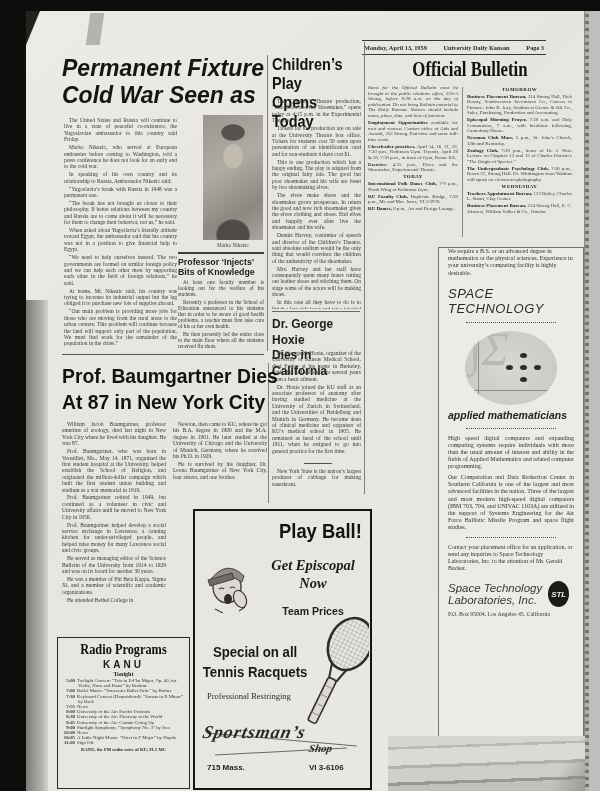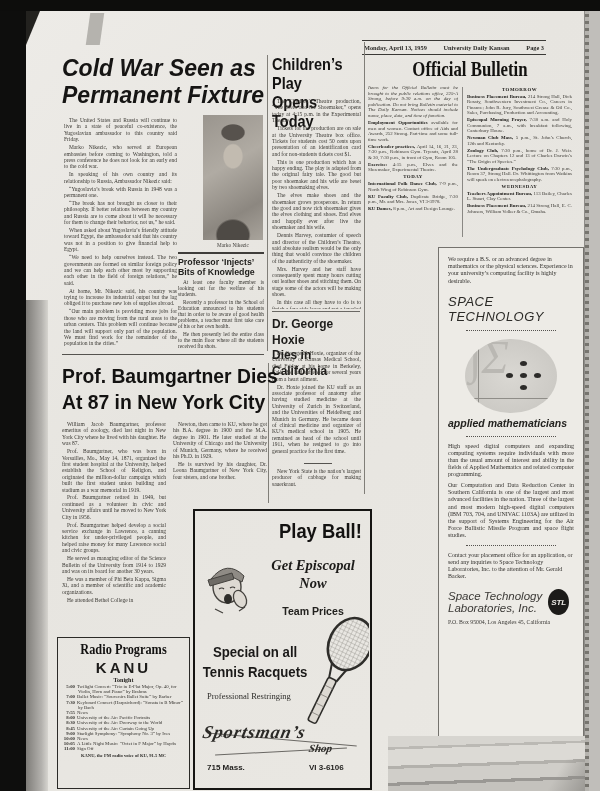--- a/index.html
+++ b/index.html
@@ -83,21 +83,21 @@
   .ob-col1{left:0;width:90px;}
   .ob-col2{left:99px;width:105px;}
   .ob-colrule{position:absolute;left:94px;top:2px;width:1px;height:150px;background:#8a8884;}
   .ob-intro{margin:0 0 2px;font-style:italic;}
   .bi{margin:0 0 1.5px;}
   .bi b{color:#23221f;}
   .ob-day{text-align:center;font-weight:bold;margin:1.5px 0;color:#23221f;letter-spacing:.5px;}
 
   
   .stl{position:absolute;left:412px;top:236px;width:146px;height:492px;box-sizing:border-box;
-        border:1px solid #74726d;background:#edebe6;padding:8px 9px;overflow:hidden;}
+        border:1px solid #74726d;background:#edebe6;padding:0 9px;overflow:hidden;}
   .stl-intro{font-size:6px;line-height:7.2px;color:#33312e;}
   .stl-heading{font-family:"Liberation Sans",sans-serif;font-style:italic;font-size:13px;
         letter-spacing:.5px;color:#2b2a27;margin-top:9px;}
   .dotted{border-top:1px dotted #55534f;width:72%;margin:6px auto;}
   .stl-offer{font-family:"Liberation Sans",sans-serif;font-style:italic;font-size:10.5px;
         line-height:13px;color:#514f4b;}
   .stl-offer .l2{margin-left:30px;}
   .stl-oval{position:relative;width:92px;height:74px;margin:8px auto 4px;border-radius:50%;
         background:radial-gradient(#dad8d3,#c7c5c0);overflow:hidden;}
   .stl-oval .glyphs{position:absolute;left:4px;top:-8px;font-size:46px;font-style:italic;
@@ -122,21 +122,21 @@
         font-family:"Liberation Sans",sans-serif;font-weight:bold;color:#131211;
         transform:scaleX(.92);transform-origin:left top;}
   .bg-col1{left:36px;top:410px;width:104px;height:214px;}
   .bg-col2{left:147px;top:410px;width:94px;height:94px;}
 
   
   .radio{position:absolute;left:31px;top:626px;width:133px;height:152px;box-sizing:border-box;
         border:1.5px solid #2b2a27;padding:3px 4px;overflow:hidden;}
   .radio-title{font-family:"Liberation Serif",serif;font-weight:bold;font-size:14.5px;
         text-align:center;color:#121110;transform:scaleX(.85);transform-origin:center top;}
-  .radio-station{font-family:"Liberation Sans",sans-serif;font-weight:bold;font-size:15px;
+  .radio-station{font-family:"Liberation Sans",sans-serif;font-weight:bold;font-size:10px;
         letter-spacing:3px;text-align:center;color:#1c1b19;margin-top:1px;}
   .radio-tonight{font-weight:bold;font-size:6px;text-align:center;color:#23221f;margin:1px 0;}
   .rl{font-size:4.8px;line-height:5.2px;color:#35332f;padding-left:16px;text-indent:-16px;}
   .rl .rt{display:inline-block;width:13px;text-align:right;margin-right:2px;font-weight:bold;text-indent:0;}
   .radio-footer{font-size:4.6px;font-weight:bold;text-align:center;color:#2c2b28;margin-top:1px;line-height:5px;}
 
   
   .sport{position:absolute;left:167px;top:498px;width:179px;height:281px;box-sizing:border-box;
         border:2px solid #161513;overflow:hidden;}
   .sp-lets{position:absolute;left:6px;top:4px;font-family:"Liberation Sans",sans-serif;
@@ -178,22 +178,22 @@
     <div class="corner-wedge"></div>
     <div class="smudge"></div>
 
     <div class="masthead">
       <span>Monday, April 13, 1959</span>
       <span>University Daily Kansan</span>
       <span>Page 3</span>
     </div>
 
     <div class="cw-headline">
+      <div>Permanent Fixture</div>
       <div>Cold War Seen as</div>
-      <div>Permanent Fixture</div>
     </div>
     <div class="body-col cw-body">
       <p>The United States and Russia will continue to live in a state of peaceful co-existence, the Yugoslavian ambassador to this country said Friday.</p>
       <p>Marko Nikezic, who served at European embassies before coming to Washington, told a press conference he does not look for an early end to the cold war.</p>
       <p>In speaking of his own country and its relationship to Russia, Ambassador Nikezic said:</p>
       <p>“Yugoslavia’s break with Russia in 1948 was a permanent one.</p>
       <p>“The break has not brought us closer to their philosophy. If better relations between my country and Russia are to come about it will be necessary for them to change their behavior, not us,” he said.</p>
       <p>When asked about Yugoslavia’s friendly attitude toward Egypt, the ambassador said that his country was not in a position to give financial help to Egypt.</p>
       <p>“We need to help ourselves instead. The two governments are formed on similar foreign policy and we can help each other most by supporting each other in the field of foreign relations,” he said.</p>
       <p>At home, Mr. Nikezic said, his country was trying to increase its industrial output but the lag obliged it to purchase new lots of supplies abroad.</p>

